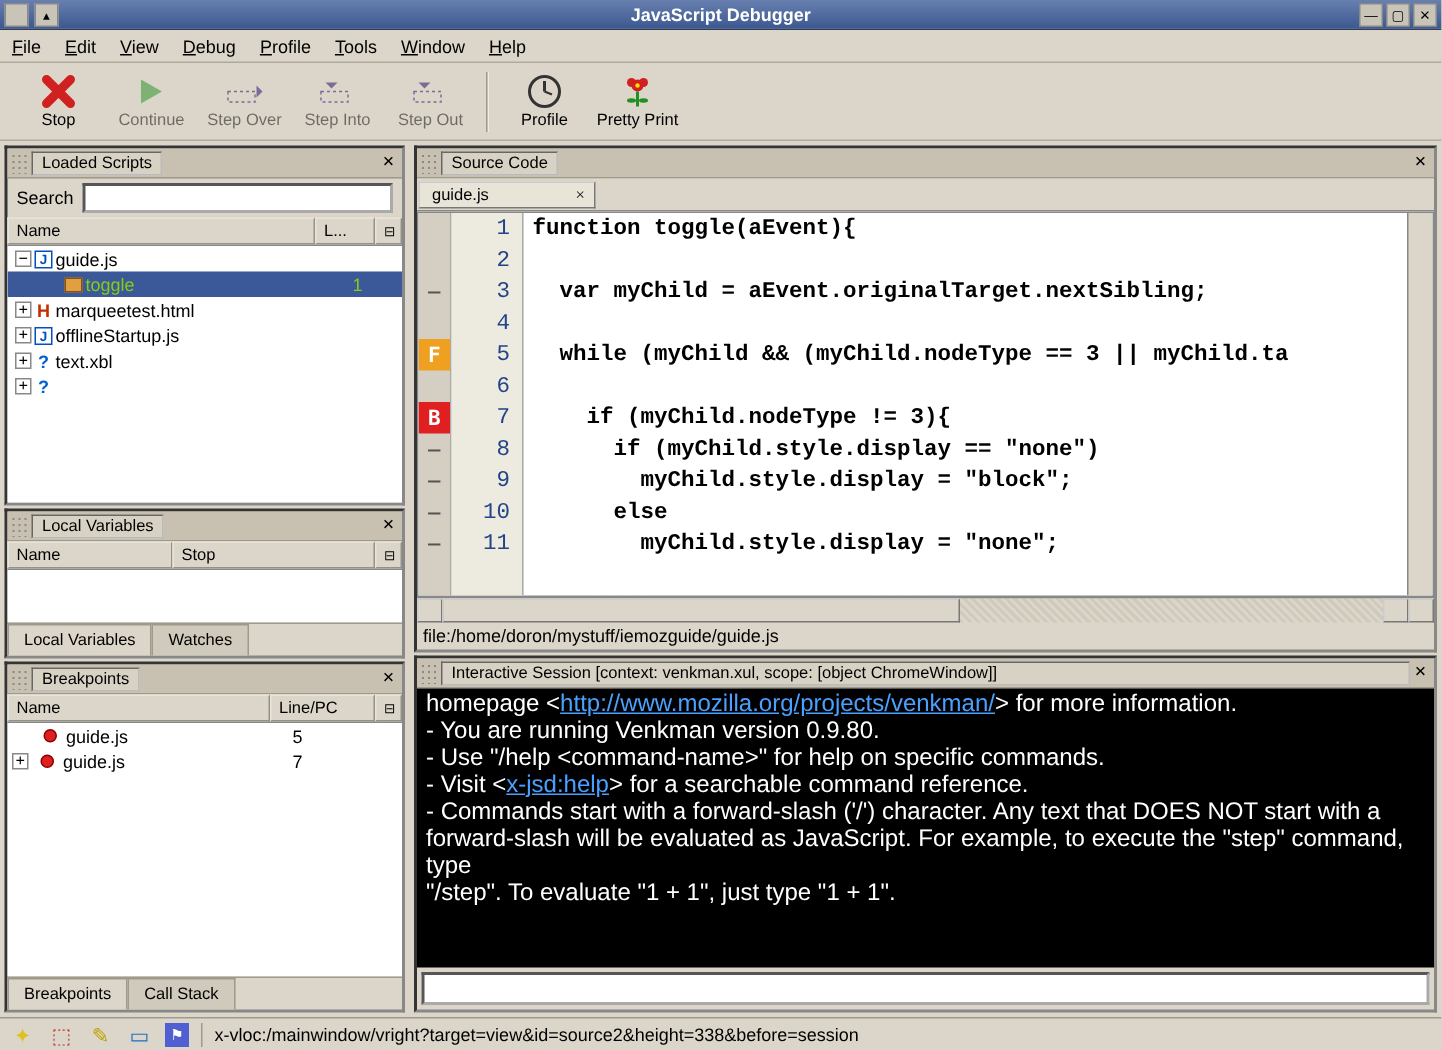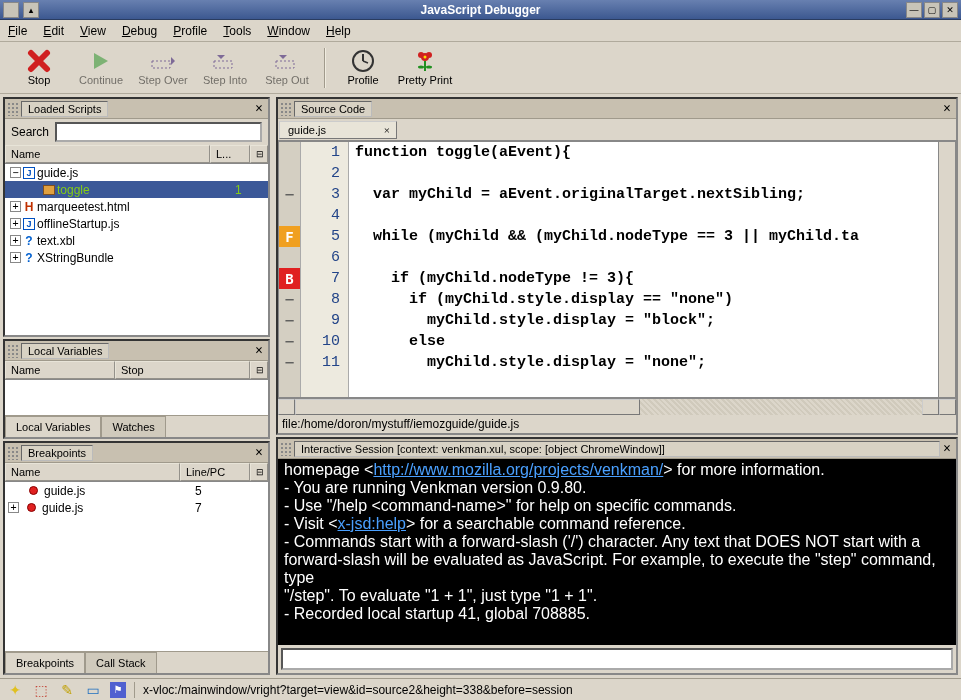--- a/index.html
+++ b/index.html
@@ -228,21 +228,20 @@
             <span class="indent" style="width:0px"></span>
             <span class="tree-exp">+</span>
             <span class="badge-q">?</span>
             <span class="tree-text">text.xbl</span>
             <span class="tree-rcol"></span>
           </div>
           <div class="tree-row">
             <span class="indent" style="width:0px"></span>
             <span class="tree-exp">+</span>
             <span class="badge-q">?</span>
-            <span class="tree-text">XStringBundle</span>
             <span class="tree-rcol"></span>
           </div>
         </div>
     </div>
 
     <div class="panel" style="height: 100px; justify-content: flex-end;">
       <div class="panel-header">
         <div class="ph-dots"></div>
         <div class="ph-title">Local Variables</div>
         <div class="ph-close">×</div>
@@ -389,21 +388,20 @@
         <div class="ph-close">×</div>
       </div>
       <div class="term" id="term">
           <div>homepage &lt;<a>http://www.mozilla.org/projects/venkman/</a>&gt; for more information.</div>
           <div>- You are running Venkman version 0.9.80.</div>
           <div>- Use "/help &lt;command-name&gt;" for help on specific commands.</div>
           <div>- Visit &lt;<a>x-jsd:help</a>&gt; for a searchable command reference.</div>
           <div>- Commands start with a forward-slash ('/') character.  Any text that DOES NOT start with a</div>
           <div>forward-slash will be evaluated as  JavaScript.  For example, to execute the "step" command, type</div>
           <div>"/step".  To evaluate "1 + 1", just type "1 + 1".</div>
-          <div>- Recorded local startup 41, global 708885.</div>
         </div>
       <div class="term-input">
         <input style="">
       </div>
     </div>
   </div>
 </div>
 
 <div class="status">
   <span class="status-ic" style="color:#e0c020">✦</span>

